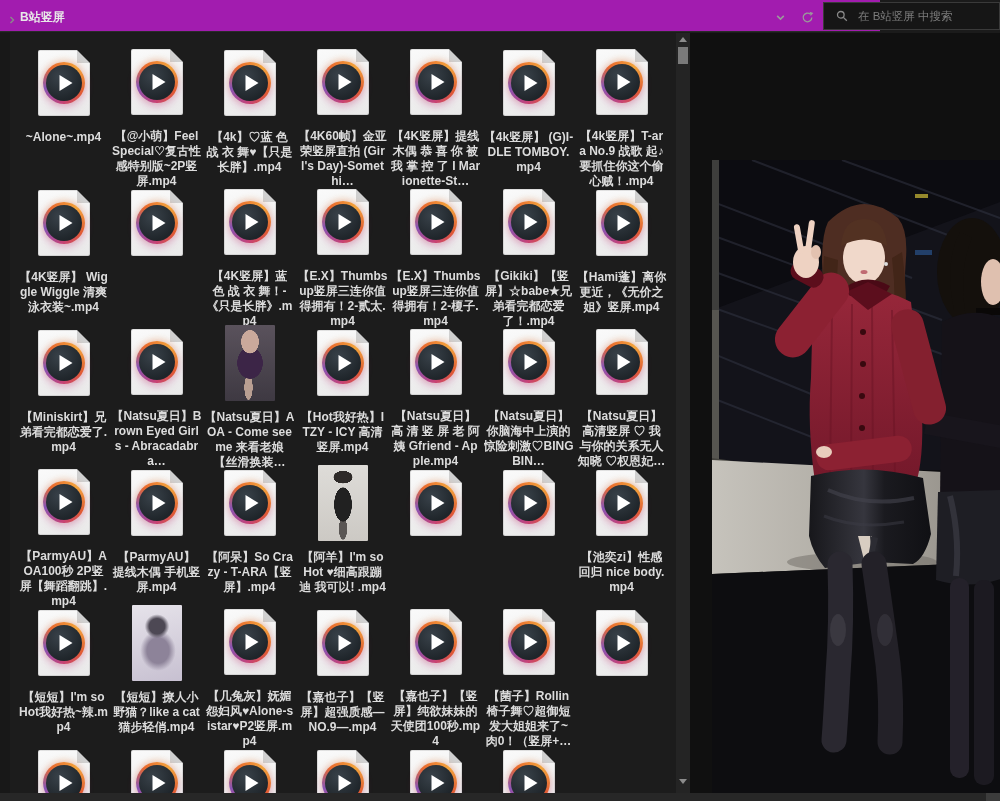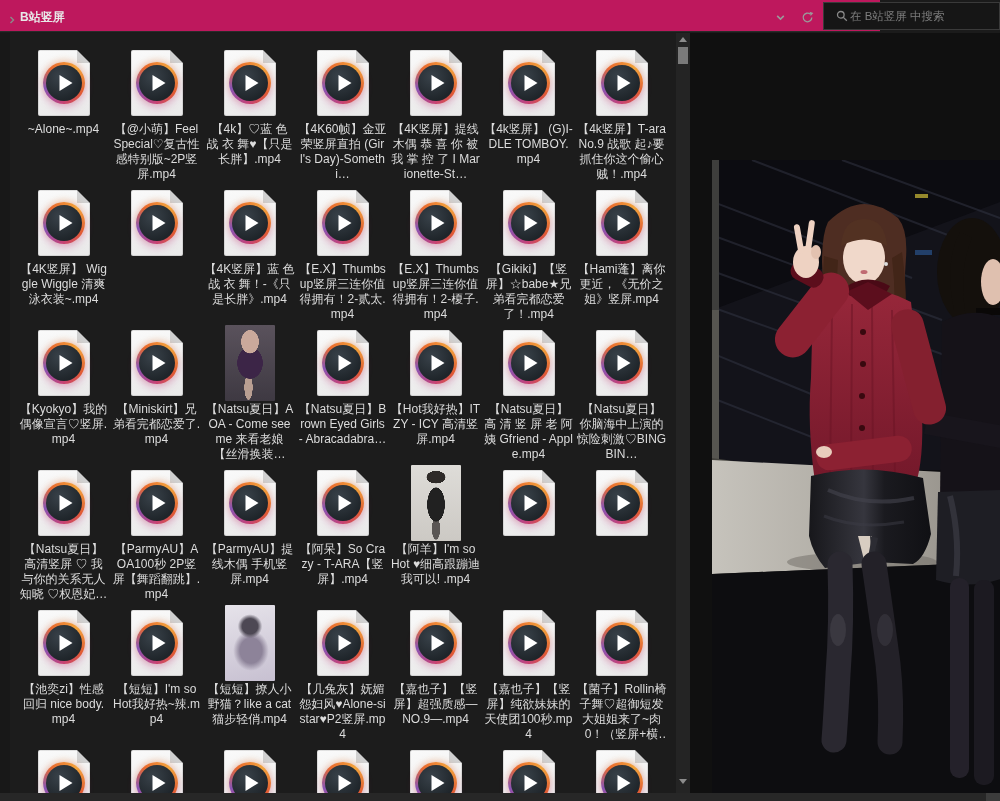--- a/index.html
+++ b/index.html
@@ -3,29 +3,29 @@
 <meta charset="utf-8">
 <style>
   html,body{margin:0;padding:0;}
   body{
     position:relative;width:1000px;height:801px;overflow:hidden;
     background:#1b1b1b;font-family:"Liberation Sans",sans-serif;
     -webkit-font-smoothing:antialiased;
   }
   
   .topbar{position:absolute;left:0;top:0;width:880px;height:32px;
-    background:#be185d;border-bottom:1px solid #2a2a2a;box-sizing:border-box;}
+    background:#a21caf;border-bottom:1px solid #2a2a2a;box-sizing:border-box;}
   .crumb-chev{position:absolute;left:7px;top:11px;width:10px;height:10px;}
   .crumb-title{position:absolute;left:20px;top:9px;font-size:12px;font-weight:700;color:#e8e8e8;}
   .tb-icon{position:absolute;top:9px;width:16px;height:16px;display:flex;align-items:center;justify-content:center;cursor:pointer;}
   .tb-chevdown{left:772px;}
   .tb-refresh{left:799px;}
   .searchbox{position:absolute;left:823px;top:2px;width:177px;height:28px;
     background:#161616;border:1px solid #3a3a3a;box-sizing:border-box;
-    display:flex;align-items:center;padding-left:12px;}
+    display:flex;align-items:center;padding-left:12px;gap:8px;}
   .search-input{flex:1;background:transparent;border:none;outline:none;
     color:#bdbdbd;font-size:11.5px;font-family:"Liberation Sans",sans-serif;min-width:0;}
   .search-input::placeholder{color:#7d7d7d;}
   
   .rail{position:absolute;left:0;top:33px;width:10px;height:760px;background:#181818;}
   
   .grid{position:absolute;left:10px;top:33px;width:666px;height:760px;background:#1c1c1c;
     box-sizing:border-box;padding:15px 0 0 7px;
     display:grid;grid-template-columns:repeat(7,93px);grid-auto-rows:140px;
     justify-content:start;align-content:start;overflow:hidden;}
@@ -53,23 +53,23 @@
     linear-gradient(180deg,#5a525c,#3e3942);}
   .t-photo-light{background:
     radial-gradient(ellipse 32% 14% at 50% 16%,#2e2a28 0 58%,transparent 60%),
     radial-gradient(ellipse 30% 38% at 50% 52%,#212121 0 58%,transparent 60%),
     radial-gradient(ellipse 14% 24% at 50% 84%,#5a5654 0 58%,transparent 60%),
     linear-gradient(180deg,#dedcd8,#ccc9c4);}
   .t-photo-blur{background:
     radial-gradient(ellipse 34% 22% at 50% 28%,#4d4854 0 46%,transparent 72%),
     radial-gradient(ellipse 48% 36% at 52% 60%,#8d8399 0 46%,transparent 74%),
     linear-gradient(165deg,#e6e3ea,#c7c0d1);}
-  .label{margin-top:4px;width:90px;font-size:12px;line-height:15px;color:#dcdcdc;
+  .label{margin-top:12px;width:90px;font-size:12px;line-height:15px;color:#dcdcdc;
     text-align:center;word-break:break-all;overflow:hidden;
-    display:-webkit-box;-webkit-line-clamp:4;-webkit-box-orient:vertical;}
+    display:-webkit-box;font-weight:bold;-webkit-line-clamp:4;-webkit-box-orient:vertical;}
   
   .vscroll{position:absolute;left:676px;top:33px;width:14px;height:760px;background:#242424;}
   .vs-btn{position:absolute;left:0;width:14px;height:13px;display:flex;align-items:center;justify-content:center;cursor:pointer;}
   .vs-up{top:0;}
   .vs-down{bottom:5px;}
   .arr-up{width:0;height:0;border-left:4px solid transparent;border-right:4px solid transparent;border-bottom:5px solid #8c8c8c;}
   .arr-down{width:0;height:0;border-left:4px solid transparent;border-right:4px solid transparent;border-top:5px solid #8c8c8c;}
   .vs-thumb{position:absolute;left:2px;top:14px;width:10px;height:17px;background:#7a7a7a;cursor:grab;}
   
   .pane{position:absolute;left:690px;top:33px;width:310px;height:760px;background:#101010;}
@@ -254,47 +254,37 @@
     <div class="label">【Hami蓬】离你更近，《无价之姐》竖屏.mp4</div>
   </div>
     <div class="cell">
     <div class="thumbwrap">
       <div class="page">
         <div class="ring">
           <div class="tri"></div>
         </div>
       </div>
     </div>
-    <div class="label">【Kyokyo】我的偶像宣言♡竖屏.mp4</div>
-  </div>
-    <div class="cell">
-    <div class="thumbwrap">
-      <div class="page">
-        <div class="ring">
-          <div class="tri"></div>
-        </div>
-      </div>
-    </div>
     <div class="label">【Miniskirt】兄弟看完都恋爱了.mp4</div>
   </div>
     <div class="cell">
     <div class="thumbwrap">
+      <div class="page">
+        <div class="ring">
+          <div class="tri"></div>
+        </div>
+      </div>
+    </div>
+    <div class="label">【Natsu夏日】Brown Eyed Girls - Abracadabra…</div>
+  </div>
+    <div class="cell">
+    <div class="thumbwrap">
         <div class="photo-thumb t-photo-aoa"></div>
       </div>
     <div class="label">【Natsu夏日】AOA - Come see me 来看老娘 【丝滑换装…</div>
-  </div>
-    <div class="cell">
-    <div class="thumbwrap">
-      <div class="page">
-        <div class="ring">
-          <div class="tri"></div>
-        </div>
-      </div>
-    </div>
-    <div class="label">【Natsu夏日】Brown Eyed Girls - Abracadabra…</div>
   </div>
     <div class="cell">
     <div class="thumbwrap">
       <div class="page">
         <div class="ring">
           <div class="tri"></div>
         </div>
       </div>
     </div>
     <div class="label">【Hot我好热】ITZY - ICY 高清竖屏.mp4</div>

